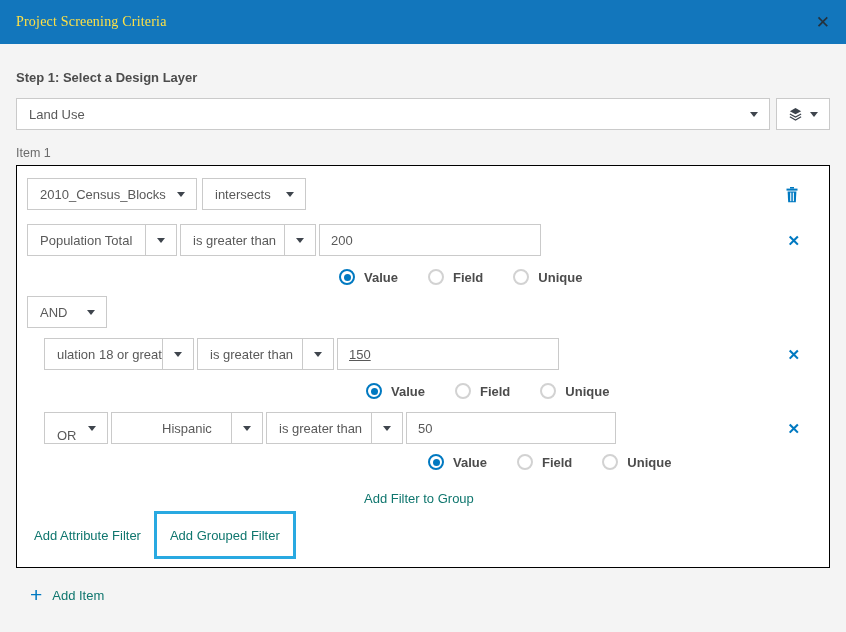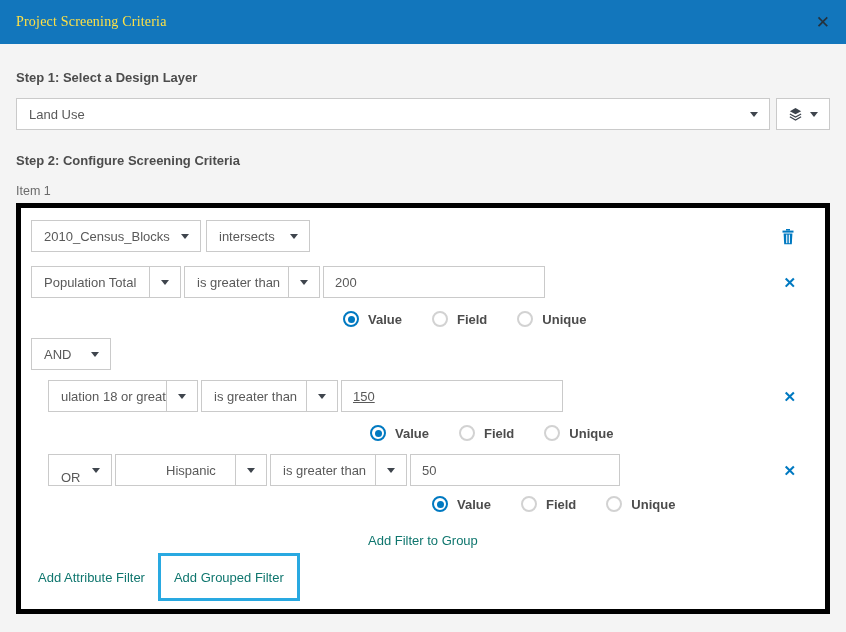--- a/index.html
+++ b/index.html
@@ -22,21 +22,21 @@
           font-size:13px;color:#595959;box-sizing:border-box;cursor:pointer;}
   .sel-text{padding:0 8px 0 12px;flex:1;white-space:nowrap;overflow:hidden;}
   .caret-zone{width:30px;min-width:30px;display:flex;align-items:center;justify-content:center;align-self:stretch;}
   .select.divided .caret-zone{border-left:1px solid #cacaca;}
   .caret{width:0;height:0;border-left:4.5px solid transparent;border-right:4.5px solid transparent;border-top:5.5px solid #3f454d;}
   .layer-select{flex:1;}
   .layers-btn{width:54px;min-width:54px;background:#fff;border:1px solid #cacaca;height:32px;box-sizing:border-box;
               display:flex;align-items:center;justify-content:center;gap:7px;cursor:pointer;}
   .item-label{font-size:12.5px;color:#6b6b6b;margin-top:16px;}
   
-  .panel{margin-top:5px;background:#ffffff;border:5px solid #000000;padding:10px 10px 8px 10px;box-sizing:border-box;}
+  .panel{margin-top:5px;background:#ffffff;border:1px solid #000000;padding:10px 10px 8px 10px;box-sizing:border-box;}
   .row{display:flex;align-items:center;}
   .gap3{gap:3px;}
   .gap5{gap:5px;}
   .trash-btn{margin-left:auto;margin-right:19px;cursor:pointer;display:flex;align-items:center;}
   .filter-close{margin-left:auto;margin-right:19px;color:#0079c1;font-size:15px;font-weight:bold;cursor:pointer;line-height:1;}
   .text-input{height:32px;border:1px solid #cacaca;font-size:13px;color:#595959;padding:0 11px;box-sizing:border-box;background:#fff;}
   
   .radio-row{display:flex;align-items:center;margin-top:13px;}
   .radio-opt{display:flex;align-items:center;margin-right:30px;cursor:pointer;}
   .radio{width:16px;height:16px;border-radius:50%;border:2px solid #d2d2d2;box-sizing:border-box;background:#fff;
@@ -81,21 +81,20 @@
             <path d="M2 7.4L8 10.8l6-3.4" fill="none" stroke="#3c434c" stroke-width="1.3"></path>
             <path d="M2 10.4L8 13.8l6-3.4" fill="none" stroke="#3c434c" stroke-width="1.3"></path>
           </svg>
         </span>
         <span>
             <i class="caret" style="display:block;"></i>
           </span>
       </div>
     </div>
 
-    <div class="step-label step2-label">Step 2: Configure Screening Criteria</div>
     <div class="item-label">Item 1</div>
 
     <div class="panel">
 
       
       <div class="row gap5" style="margin-top:2px;">
         <div class="select" style="width:170px;">
           <span class="sel-text">2010_Census_Blocks</span>
           <span class="caret-zone">
               <i class="caret"></i>

